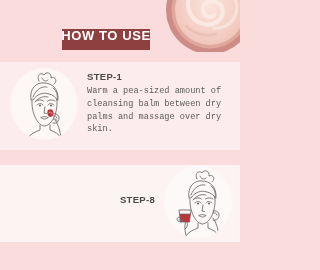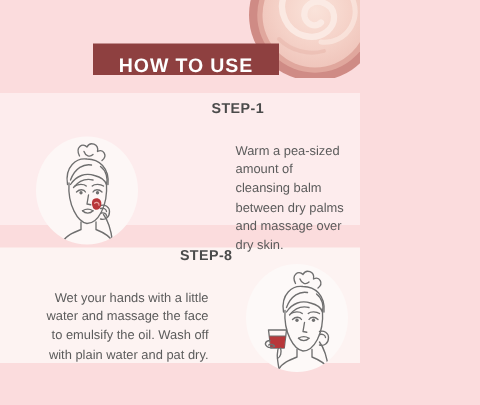--- a/index.html
+++ b/index.html
@@ -43,43 +43,43 @@
     overflow: hidden;
     pointer-events: none;
   }
   .jar svg { display: block; }
 
   
   .banner {
     position: absolute;
     left: 62px;
     top: 29px;
-    width: 124px;
+    width: 88px;
     height: 21px;
     background: #8e4040;
     display: flex;
-    align-items: flex-end;
+    align-items: flex-start;
     justify-content: center;
   }
   .banner-text {
     color: #ffffff;
     font-size: 13px;
     font-weight: bold;
     letter-spacing: 0.6px;
     line-height: 1;
     white-space: nowrap;
   }
 
   
   .step {
     position: absolute;
     display: flex;
     align-items: center;
   }
-  .step-1 { left: 24px;  top: 68px;  width: 222px; gap: 40px; }
+  .step-1 { left: 10px;  top: 68px;  width: 222px; }
   .step-2 { left: 8px;   top: 166px; width: 224px; }
 
   .illus {
     width: 68px;
     height: 72px;
     border-radius: 50%;
     background: #fdf7f6;
     flex: 0 0 auto;
     display: flex;
     align-items: center;
@@ -98,21 +98,22 @@
     font-weight: bold;
     color: #4a4a4a;
     letter-spacing: 0.3px;
     margin: 0 0 4px 0;
     line-height: 1;
   }
   .step-body {
     font-size: 8.6px;
     color: #5b5b5b;
     line-height: 1.48;
-    margin: 16px;
+    margin: 0;
+    font-family: Liberation Mono, monospace;
   }
 </style>
 </head>
 <body>
 
 <div class="poster">
 
   <div class="band band-top"></div>
   <div class="band band-step1"></div>
   <div class="band band-mid"></div>
@@ -186,21 +187,20 @@
     </div>
     <div class="copy">
       <p class="step-label">STEP-1</p>
       <p class="step-body">Warm a pea-sized amount of cleansing balm between dry palms and massage over dry skin.</p>
     </div>
   </div>
 
   <div class="step step-2">
     <div class="copy">
       <p class="step-label">STEP-8</p>
-      <p class="step-body">Wet your hands with a little water and massage the face to emulsify the oil. Wash off with plain water and pat dry.</p>
     </div>
     <div class="illus">
       <svg width="62" height="68" viewBox="0 0 62 68">
         <g fill="none" stroke="#6f6f6f" stroke-width="0.9" stroke-linecap="round" stroke-linejoin="round">
 
           <path d="M30 11 C27 5 32 2 35 5 C37 1 43 3 42 8 C46 6 49 11 45 14"></path>
           <path d="M33 8 C34 11 37 12 39 10"></path>
 
           <path d="M22 30 C20 18 28 12 35 13 C43 13 50 19 49 30"></path>
           <path d="M24 27 C27 19 33 16 38 17"></path>

